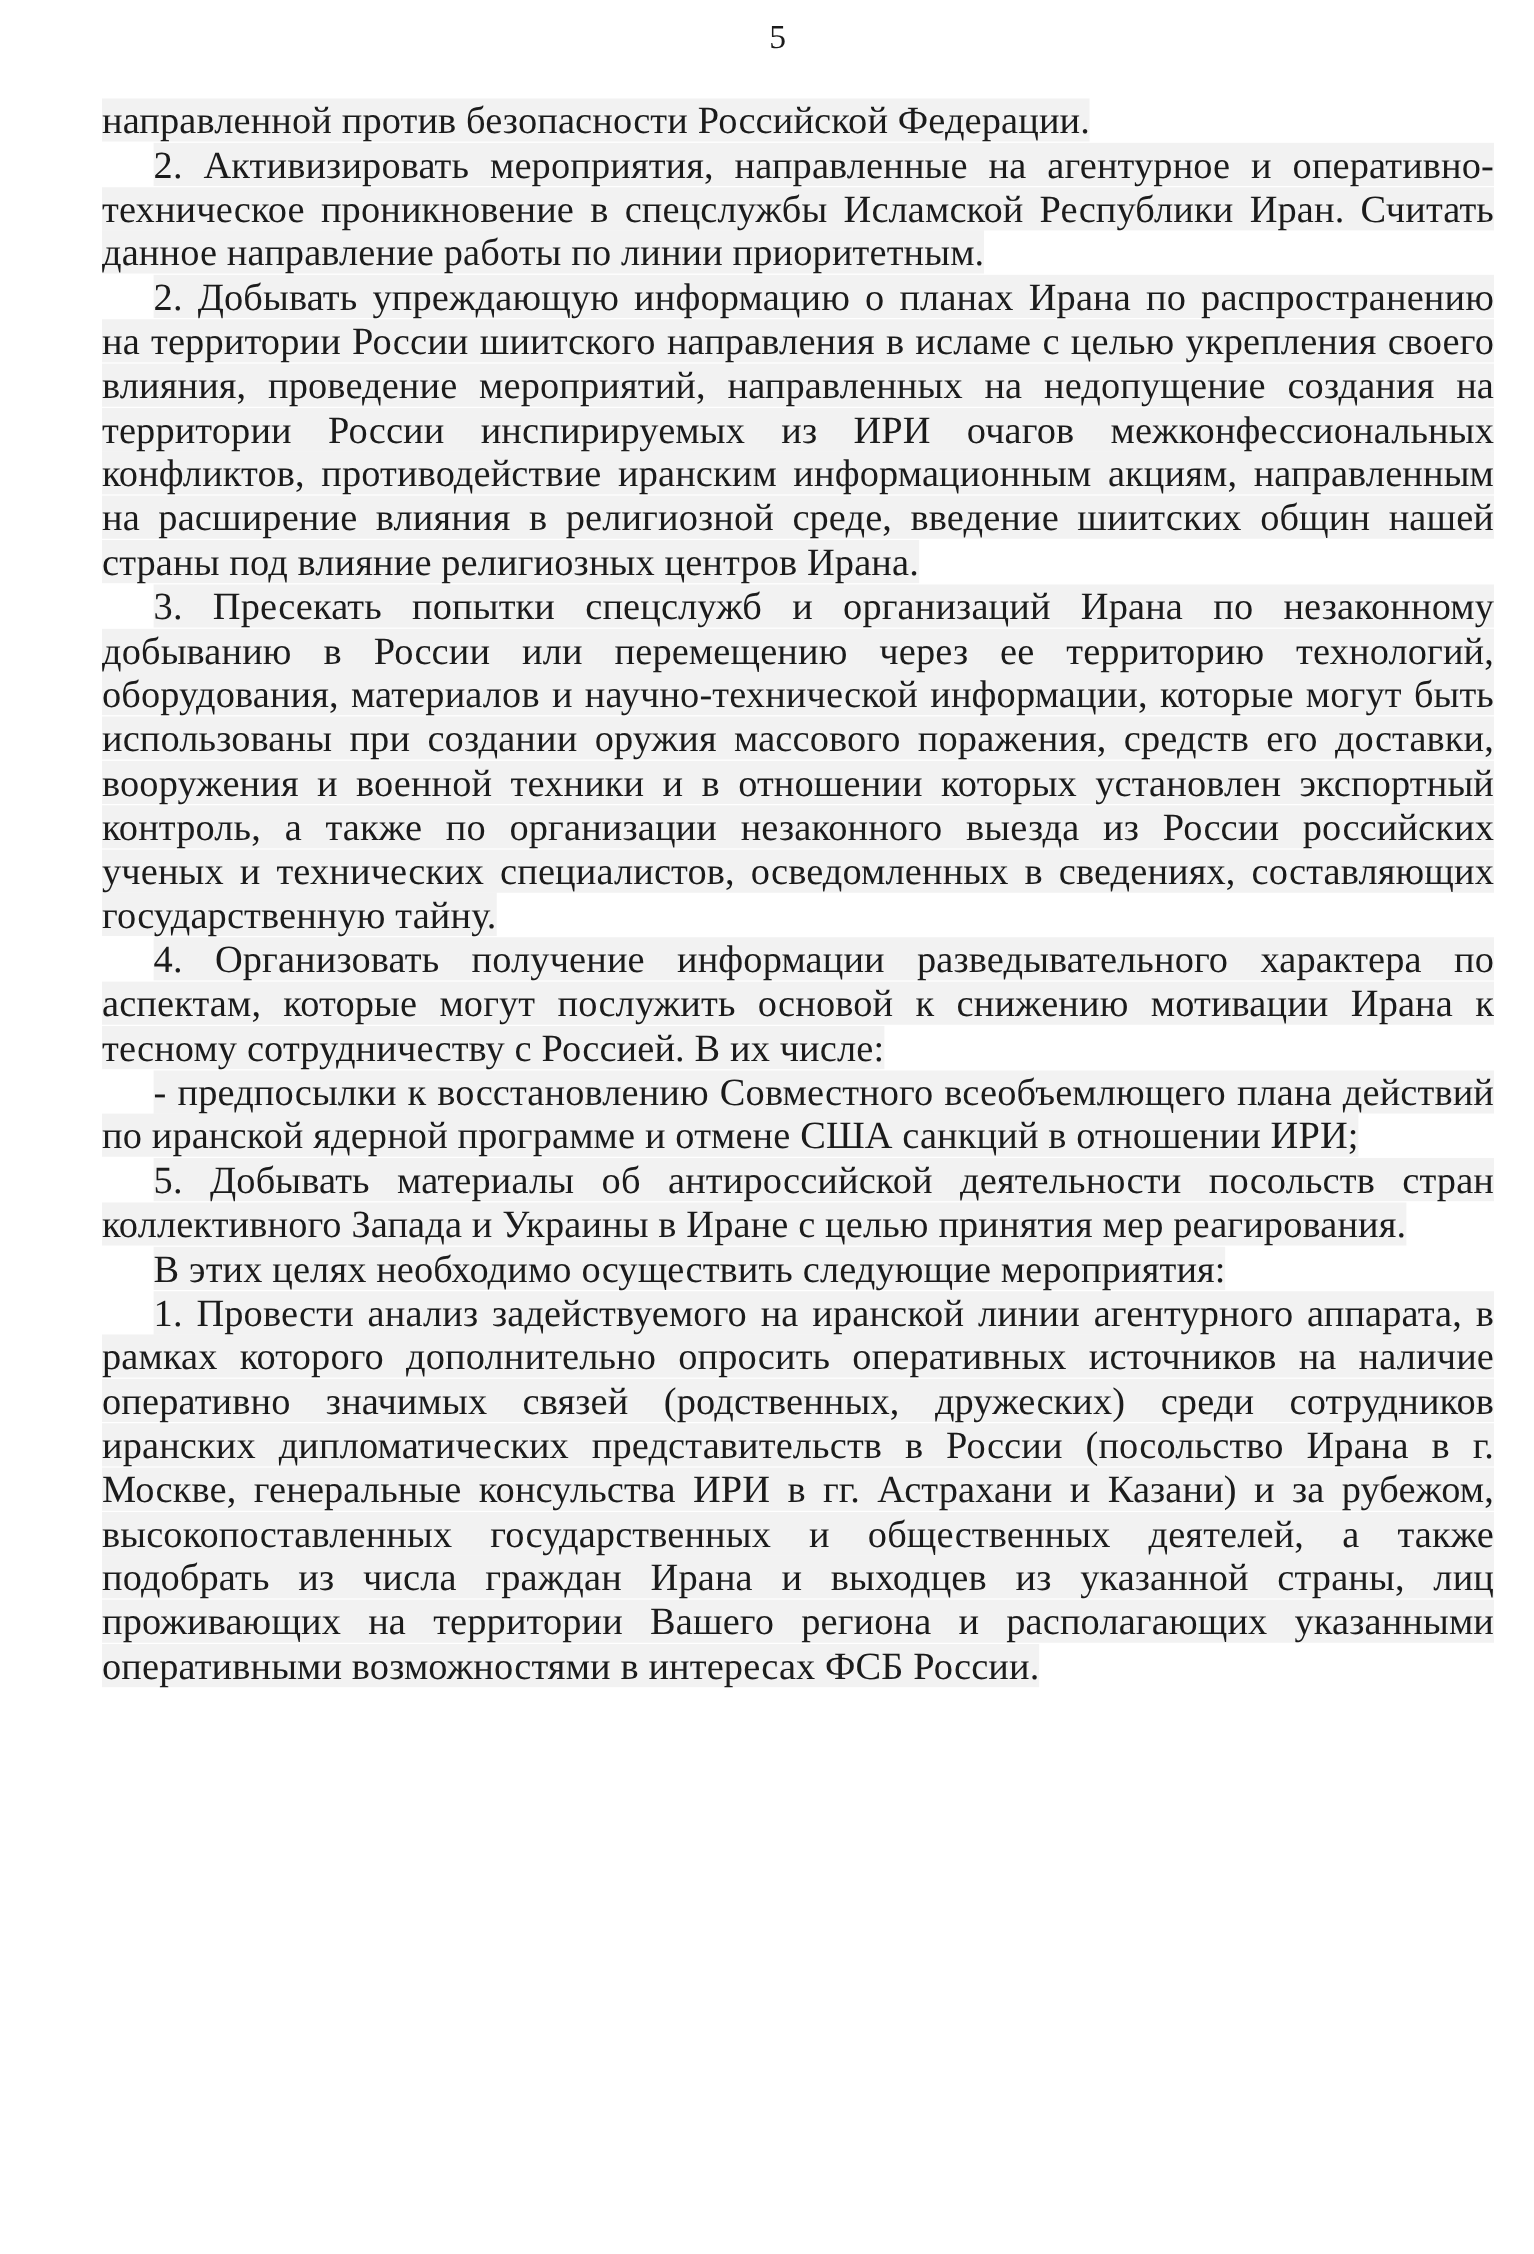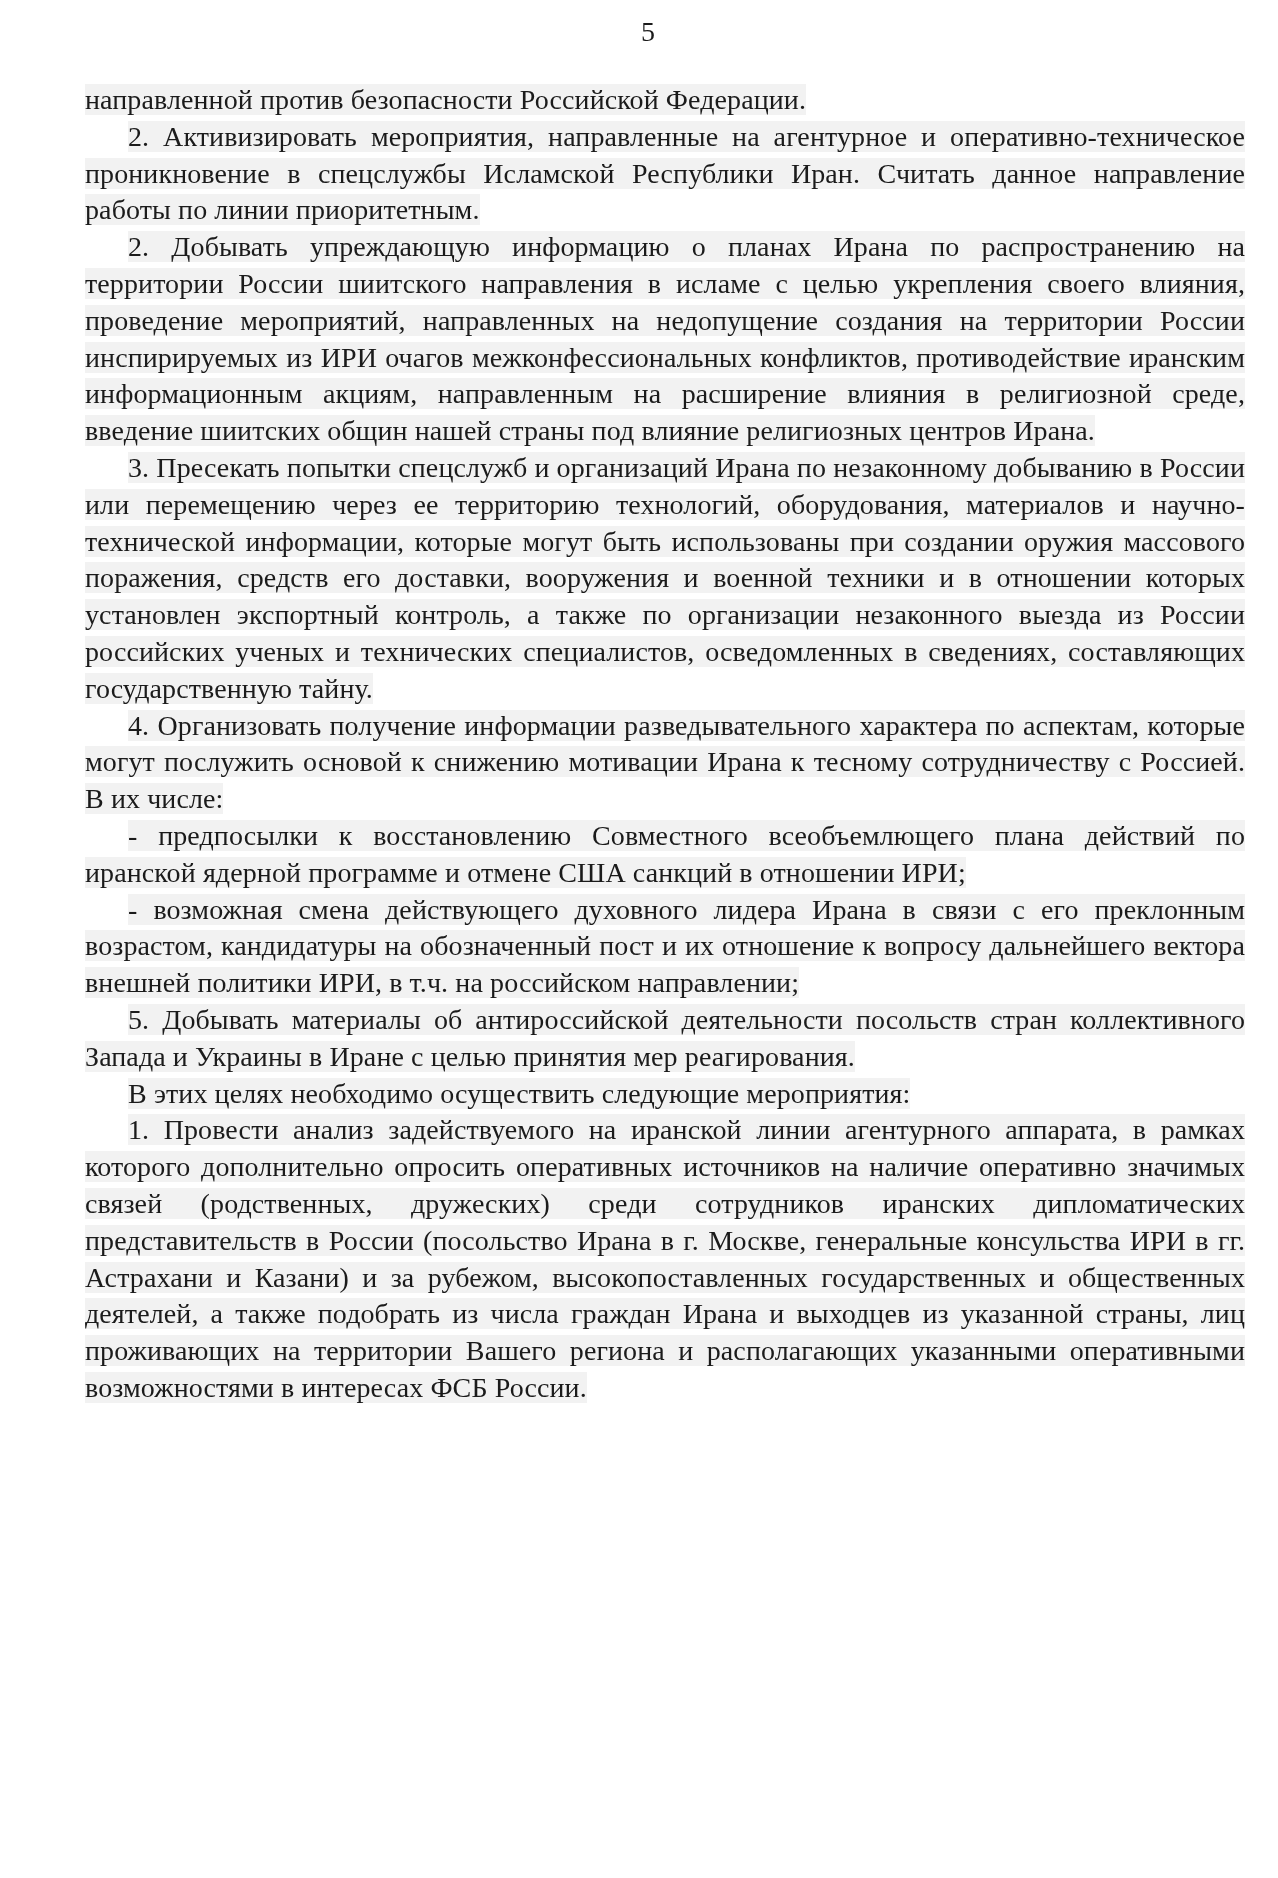--- a/index.html
+++ b/index.html
@@ -22,21 +22,21 @@
     color: #1b1b1b;
   }
   .page-header {
     padding-right: 34px;
     text-align: center;
     font-size: 28px;
     line-height: 37px;
     margin-bottom: 32px;
   }
   .doc-text {
-    font-size: 28px;
+    font-size: 32px;
     line-height: 36.8px;
     text-align: justify;
     letter-spacing: 0.1px;
   }
   .para {
     margin: 0;
     text-indent: 43px;
   }
   .para.no-indent {
     text-indent: 0;
@@ -53,18 +53,17 @@
   <header class="page-header">
     <span class="page-num">5</span>
   </header>
   <main class="doc-text">
       <p class="para no-indent"><span class="ink">направленной против безопасности Российской Федерации.</span></p>
       <p class="para"><span class="ink">2. Активизировать мероприятия, направленные на агентурное и оперативно-техническое проникновение в спецслужбы Исламской Республики Иран. Считать данное направление работы по линии приоритетным.</span></p>
       <p class="para"><span class="ink">2. Добывать упреждающую информацию о планах Ирана по распространению на территории России шиитского направления в исламе с целью укрепления своего влияния, проведение мероприятий, направленных на недопущение создания на территории России инспирируемых из ИРИ очагов межконфессиональных конфликтов, противодействие иранским информационным акциям, направленным на расширение влияния в религиозной среде, введение шиитских общин нашей страны под влияние религиозных центров Ирана.</span></p>
       <p class="para"><span class="ink">3. Пресекать попытки спецслужб и организаций Ирана по незаконному добыванию в России или перемещению через ее территорию технологий, оборудования, материалов и научно-технической информации, которые могут быть использованы при создании оружия массового поражения, средств его доставки, вооружения и военной техники и в отношении которых установлен экспортный контроль, а также по организации незаконного выезда из России российских ученых и технических специалистов, осведомленных в сведениях, составляющих государственную тайну.</span></p>
       <p class="para"><span class="ink">4. Организовать получение информации разведывательного характера по аспектам, которые могут послужить основой к снижению мотивации Ирана к тесному сотрудничеству с Россией. В их числе:</span></p>
       <p class="para"><span class="ink">- предпосылки к восстановлению Совместного всеобъемлющего плана действий по иранской ядерной программе и отмене США санкций в отношении ИРИ;</span></p>
-      <p class="para"><span class="ink">- возможная смена действующего духовного лидера Ирана в связи с его преклонным возрастом, кандидатуры на обозначенный пост и их отношение к вопросу дальнейшего вектора внешней политики ИРИ, в т.ч. на российском направлении;</span></p>
       <p class="para"><span class="ink">5. Добывать материалы об антироссийской деятельности посольств стран коллективного Запада и Украины в Иране с целью принятия мер реагирования.</span></p>
       <p class="para"><span class="ink">В этих целях необходимо осуществить следующие мероприятия:</span></p>
       <p class="para"><span class="ink">1. Провести анализ задействуемого на иранской линии агентурного аппарата, в рамках которого дополнительно опросить оперативных источников на наличие оперативно значимых связей (родственных, дружеских) среди сотрудников иранских дипломатических представительств в России (посольство Ирана в г. Москве, генеральные консульства ИРИ в гг. Астрахани и Казани) и за рубежом, высокопоставленных государственных и общественных деятелей, а также подобрать из числа граждан Ирана и выходцев из указанной страны, лиц проживающих на территории Вашего региона и располагающих указанными оперативными возможностями в интересах ФСБ России.</span></p>
     </main>
 </div>
 
 </body></html>

